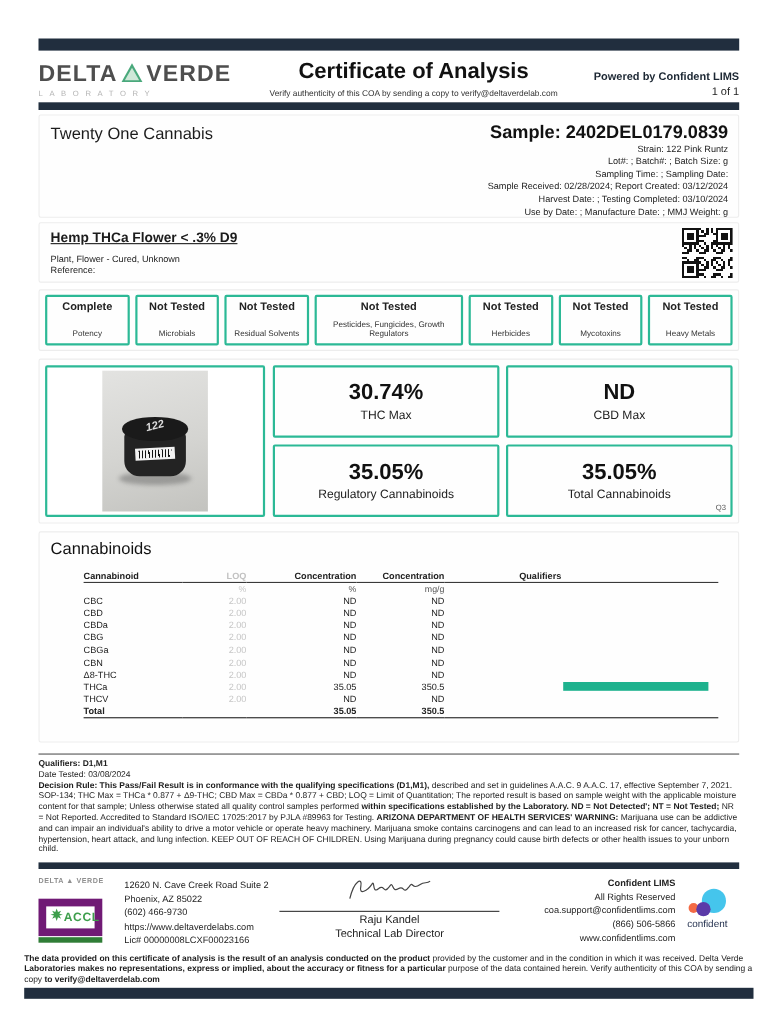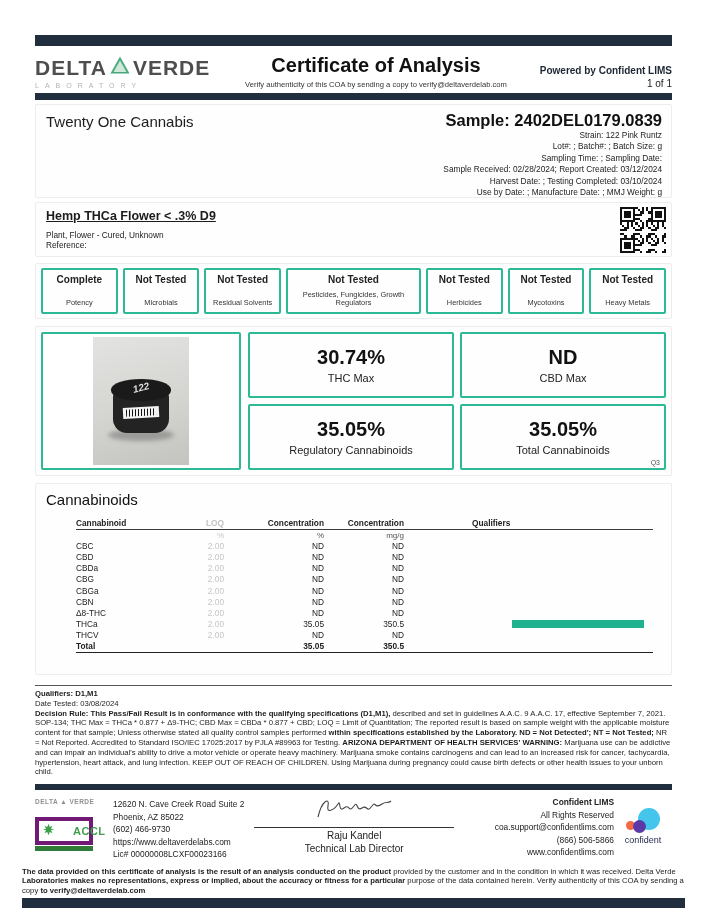--- a/index.html
+++ b/index.html
@@ -9,21 +9,21 @@
     font-family:"Liberation Sans", sans-serif; color:#222;
   }
   .content { margin:0 35px; }
   .navy-bar { background:#212e3e; }
   .bar-top { height:11px; margin-top:35px; }
   .bar-sub { height:7px; margin-top:4px; }
 
   
   .header { display:flex; align-items:flex-end; margin-top:8px; }
   .logo-block { width:195px; }
-  .logo-line { display:flex; }
+  .logo-line { display:flex; align-items:center; }
   .logo-word { font-size:21px; font-weight:800; color:#4e4e4e; letter-spacing:1px; }
   .logo-tri { margin:0 3px; }
   .logo-sub { font-size:7px; color:#b3b3b3; letter-spacing:6px; margin-top:2px; }
   .header-center { flex:1; text-align:center; }
   .coa-title { font-size:20px; font-weight:bold; color:#111; }
   .verify-line { font-size:7.6px; color:#333; margin-top:3px; }
   .header-right { width:150px; text-align:right; font-size:10px; }
   .powered { font-weight:bold; color:#1c2733; }
   .page-num { margin-top:2px; }
 
@@ -98,21 +98,21 @@
   .footnotes { margin-top:10px; border-top:1px solid #555; padding-top:3px;
     font-size:7.7px; line-height:9.8px; color:#1d1d1d; }
   .fn-bold { font-weight:bold; }
 
   
   .bar-footer { height:6px; margin-top:7px; }
   .footer { display:flex; margin:6px 0 0; align-items:flex-start; }
   .footer-logos { width:78px; padding-top:2px; }
   .mini-logo { font-size:6.5px; font-weight:bold; color:#8f8f8f; letter-spacing:.5px; }
   .accl { margin-top:12px; width:58px; }
-  .accl-box { border:4px solid #701a75; display:flex; align-items:center; gap:18px; padding:1px 3px; }
+  .accl-box { border:7px solid #701a75; display:flex; align-items:center; gap:0; padding:1px 3px; }
   .accl-text { font-size:11px; font-weight:bold; color:#3e9e4c; letter-spacing:.5px; }
   .accl-strip { height:5px; background:#2f7d36; margin-top:1px; }
   .footer-address { font-size:8.4px; line-height:12.5px; padding-top:2px; }
   .footer-center { flex:1; text-align:center; padding-top:0; }
   .sig-line { width:200px; border-top:1.5px solid #333; margin:1px auto 2px; }
   .sig-name { font-size:10px; color:#222; }
   .sig-title { font-size:10px; color:#222; margin-top:2px; }
   .footer-lims { width:150px; text-align:right; font-size:8.4px; line-height:12.5px; }
   .footer-lims .b { font-weight:600; }
   .footer-brand { width:58px; padding-top:12px; text-align:center; }

